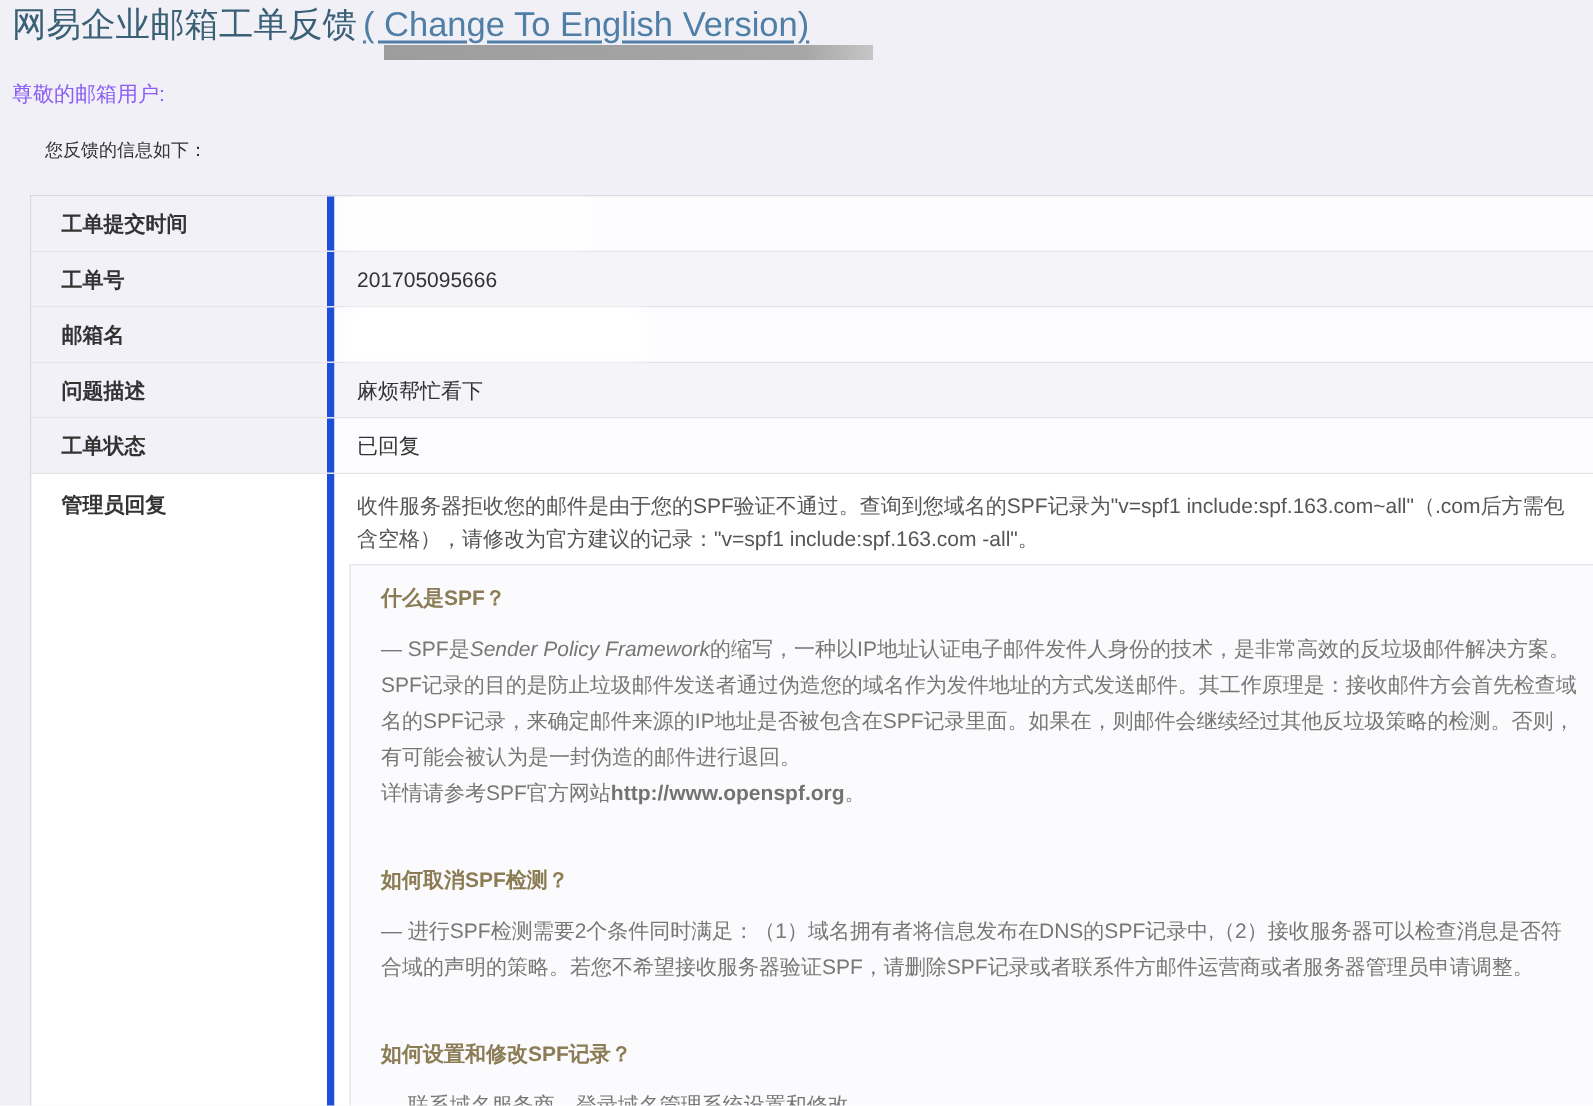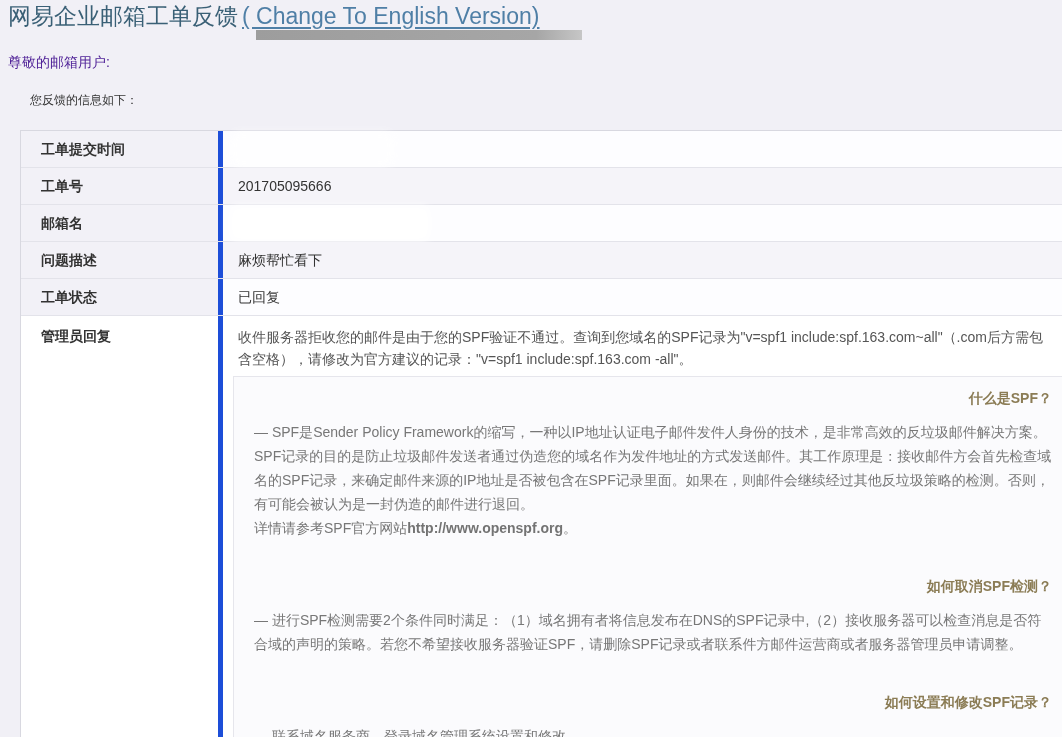--- a/index.html
+++ b/index.html
@@ -18,21 +18,21 @@
   }
   .title-cn{color:#3a6076;}
   .title-link{
     color:#4f7fa6;font-weight:300;text-decoration:underline;
     text-underline-offset:3px;cursor:pointer;margin-left:4px;
   }
   .title-bar{
     position:absolute;left:256px;top:30px;width:326px;height:10px;
     background:linear-gradient(to right,#9d9d9d 0%,#a6a6a6 86%,#c6c6c6 100%);
   }
-  .greeting{position:absolute;top:54px;left:8px;font-size:14px;color:#4c1d95;}
+  .greeting{position:absolute;top:54px;left:8px;font-size:14px;color:#8b5cf6;}
   .intro{position:absolute;top:92px;left:30px;font-size:12px;color:#333;}
 
   
   .ticket-table{
     position:absolute;top:130px;left:20px;width:1046px;
     border:1px solid #d8d8e0;border-right:none;background:#fff;
   }
   .t-row{display:flex;box-sizing:border-box;height:37px;border-bottom:1px solid #e3e3ea;}
   .t-label{
     width:202px;flex-shrink:0;box-sizing:border-box;
@@ -61,23 +61,23 @@
     margin:0 0 6px 0;font-size:14px;color:#555;line-height:22px;max-width:815px;
   }
 
   .spf-box{
     box-sizing:border-box;width:836px;margin-left:-5px;
     border:1px solid #e6e6ec;background:#fbfbfd;
     padding:13px 16px 20px 20px;
   }
   .spf-section{margin:0 0 38px 0;}
   .spf-section:last-child{margin-bottom:0;}
-  .spf-heading{margin:0 0 12px 0;font-size:14px;font-weight:bold;color:#8b7c55;text-align:right;}
+  .spf-heading{margin:0 0 12px 0;font-size:14px;font-weight:bold;color:#8b7c55;}
   .spf-body{margin:0;font-size:14px;color:#777;line-height:24px;}
-  .spf-body .em{}
+  .spf-body .em{font-style:italic;}
   .spf-link{color:#737373;text-decoration:none;cursor:pointer;font-weight:bold;}
 </style>
 </head>
 <body>
 
 <div class="page">
 
   <div class="page-title">
     <span class="title-cn">网易企业邮箱工单反馈</span><span class="title-link">( Change To English Version)</span>
   </div>

